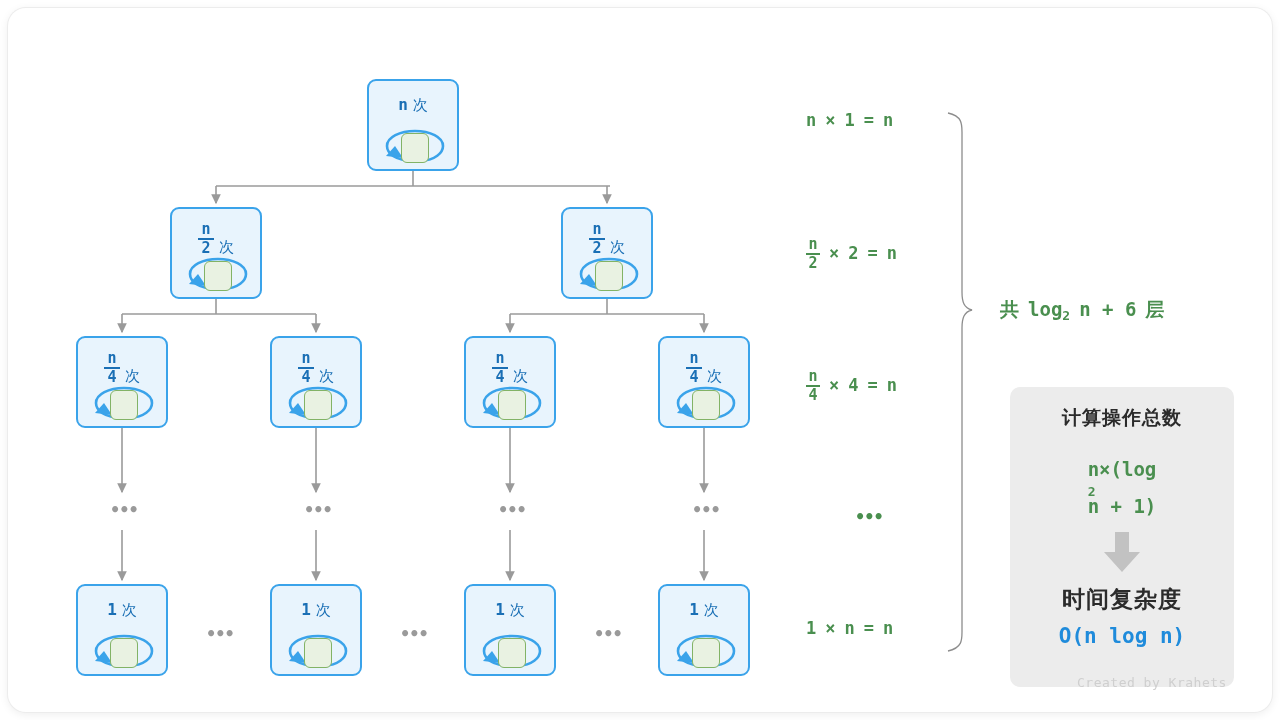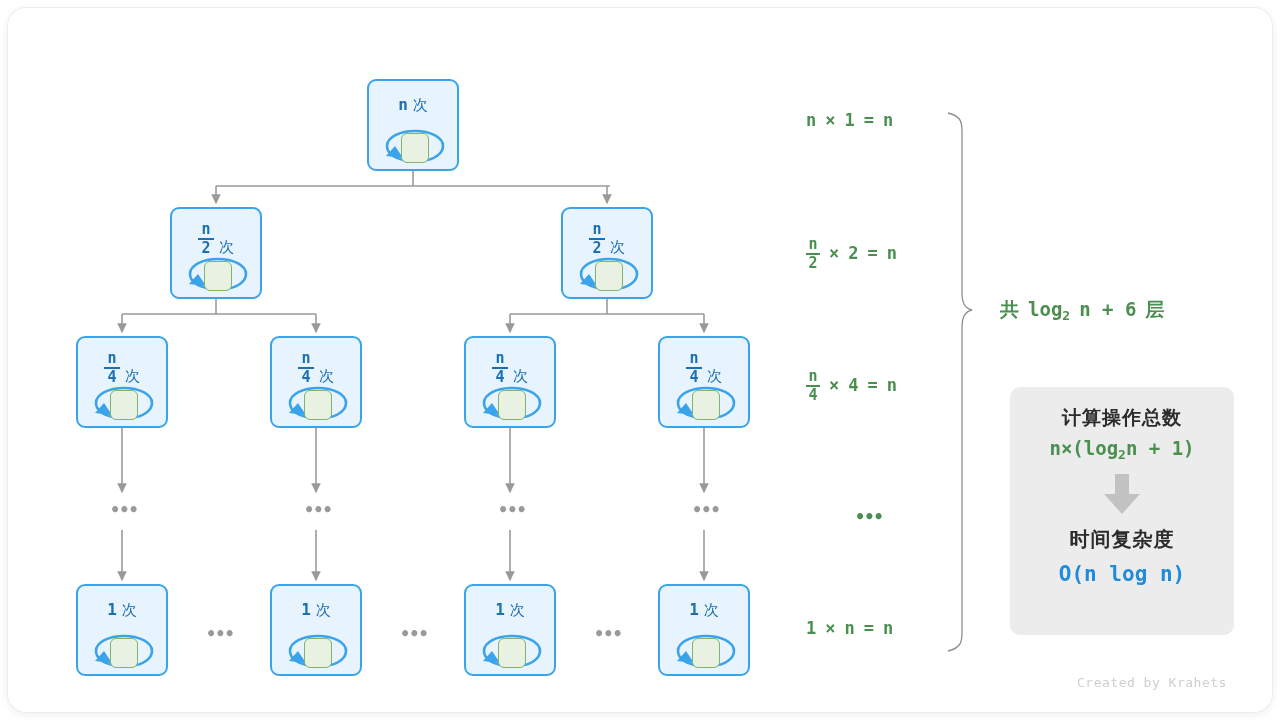--- a/index.html
+++ b/index.html
@@ -135,55 +135,56 @@
     display: flex;
     align-items: baseline;
   }
   .sub { font-size: 13px; position: relative; top: 4px; }
   
   .panel {
     position: absolute;
     left: 1010px;
     top: 387px;
     width: 224px;
-    height: 248px;
+    height: 300px;
     background: #ececec;
     border-radius: 10px;
     box-sizing: border-box;
     display: flex;
     flex-direction: column;
     align-items: center;
     padding-top: 18px;
   }
   .panel-title {
     color: #2b2b2b;
     font-family: "DejaVu Sans", sans-serif;
     font-size: 19px;
     font-weight: bold;
     letter-spacing: 1px;
   }
   .panel-formula {
     color: #4a8f4f;
     font-family: "DejaVu Sans Mono", monospace;
     font-size: 19px;
     font-weight: bold;
-    margin-top: 6px;
+    margin-top: 27px;
     display: flex;
     align-items: baseline;
     white-space: nowrap;
+    flex-direction: column;
   }
   .panel-arrow {
     margin-top: 13px;
     width: 46px;
     height: 44px;
   }
   .panel-title2 {
     color: #2b2b2b;
     font-family: "DejaVu Sans", sans-serif;
-    font-size: 20px;
+    font-size: 23px;
     font-weight: bold;
     letter-spacing: 1px;
     margin-top: 10px;
   }
   .panel-complexity {
     color: #1f8bdb;
     font-family: "DejaVu Sans Mono", monospace;
     font-size: 21px;
     font-weight: bold;
     margin-top: 9px;

